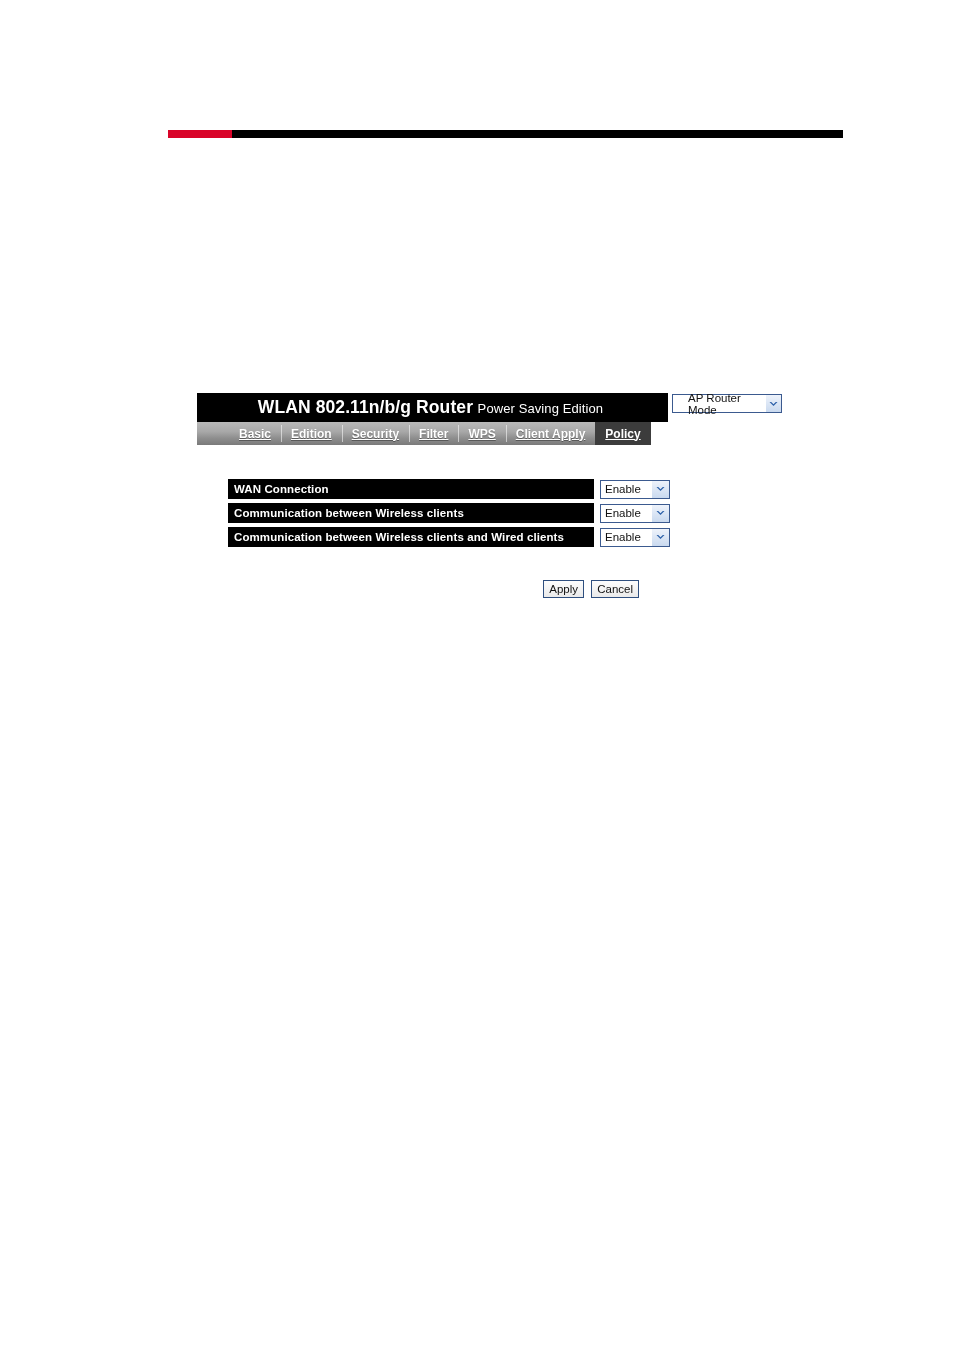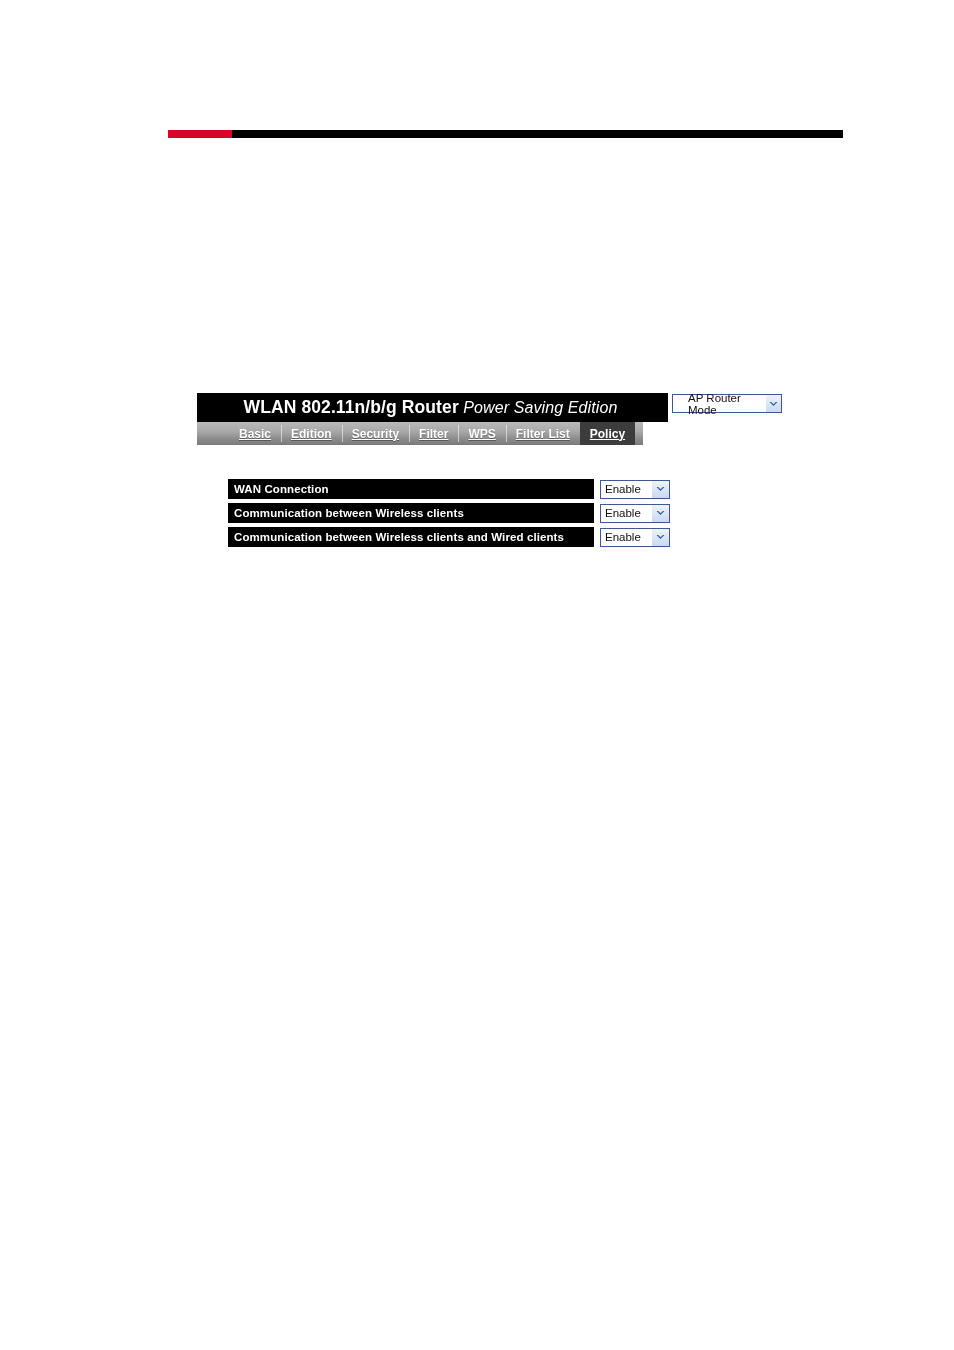--- a/index.html
+++ b/index.html
@@ -57,23 +57,22 @@
     color: #ffffff;
     white-space: nowrap;
     letter-spacing: 0.1px;
     padding-right: 4px;
   }
   .ui-title .title-main {
     font-size: 17.5px;
     font-weight: bold;
   }
   .ui-title .title-sub {
-    font-size: 16px;
+    font-size: 13px;
     font-weight: normal;
-    font-style: italic;
   }
 
   
   .mode-select-wrap {
     position: absolute;
     left: 475px;
     top: 1px;
     width: 110px;
     height: 19px;
     background: #ffffff;
@@ -266,21 +265,21 @@
     <div class="ui-tab">
         <span>Security</span>
       </div>
     <div class="ui-tab">
         <span>Filter</span>
       </div>
     <div class="ui-tab">
         <span>WPS</span>
       </div>
     <div class="ui-tab">
-        <span>Filter List</span>
+        <span>Client Apply</span>
       </div>
     <div class="ui-tab active">
         <span>Policy</span>
       </div>
   </div>
 
   <div class="ui-content">
 
 
     <div class="policy-row">
@@ -320,14 +319,18 @@
             <svg width="9" height="6" viewBox="0 0 9 6">
                 <path d="M0.5 1 L4.5 5 L8.5 1 L6.8 1 L4.5 3.3 L2.2 1 Z" fill="#2b5fa8"></path>
               </svg>
           </div>
         </div>
       </div>
     </div>
 
   </div>
 
+  <div class="ui-buttons">
+    <div class="ui-button">Apply</div>
+    <div class="ui-button">Cancel</div>
+  </div>
 
 </div>
 
 </body></html>

